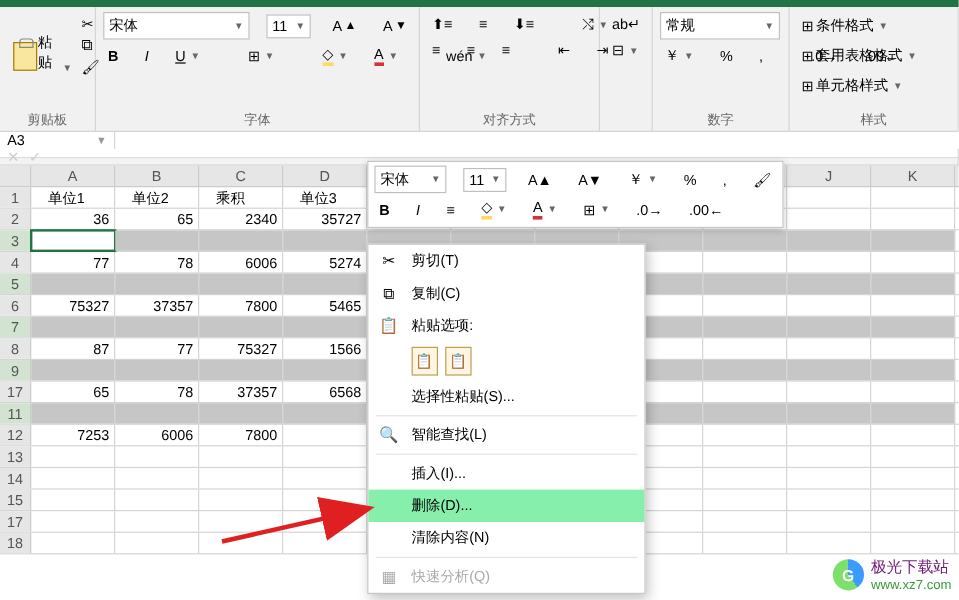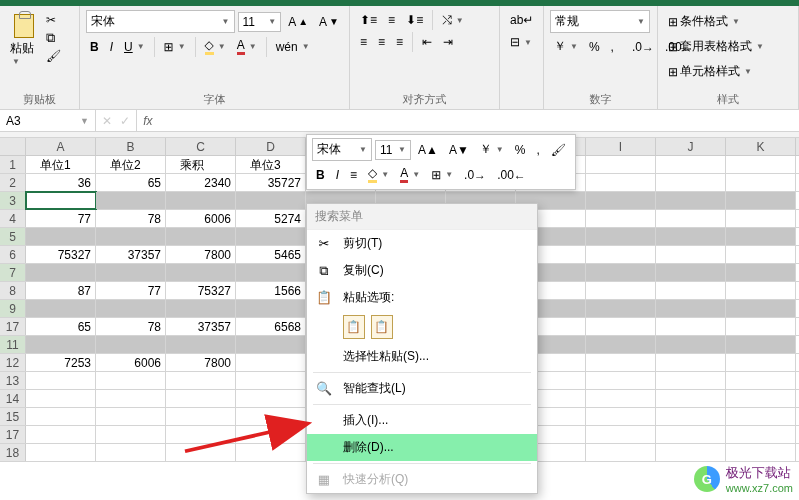--- a/index.html
+++ b/index.html
@@ -3,32 +3,32 @@
 <meta charset="utf-8">
 <style>
 * { box-sizing: border-box; margin: 0; padding: 0; font-family: "Microsoft YaHei", Arial, sans-serif; }
 body { background: #fff; width: 799px; height: 500px; overflow: hidden; position: relative; font-size: 12px; }
 
 
 .ribbon-top { height: 6px; background: #217346; }
 .ribbon { background: #f1f1f1; border-bottom: 1px solid #d4d4d4; height: 104px; display: flex; }
 .ribbon-group { border-right: 1px solid #d4d4d4; padding: 4px 6px 2px; display: flex; flex-direction: column; }
 .ribbon-group-title { text-align: center; color: #666; font-size: 11px; margin-top: auto; padding-top: 2px; }
-.ribbon-row { display: flex; align-items: center; gap: 3px; margin-bottom: 2px; }
+.ribbon-row { display: flex; align-items: center; gap: 14px; margin-bottom: 2px; }
 .rb-btn { background: transparent; border: 1px solid transparent; padding: 2px 3px; cursor: pointer; display: inline-flex; align-items: center; gap: 2px; font-size: 12px; }
 .rb-combo { border: 1px solid #c0c0c0; background: #fff; padding: 2px 4px; font-size: 12px; display: flex; align-items: center; justify-content: space-between; }
 .dd { font-size: 8px; color: #666; margin-left: 2px; }
 .sep { width: 1px; height: 20px; background: #d4d4d4; margin: 0 2px; }
-.big-btn { display: flex; flex-direction: column; align-items: flex-start; padding: 2px 4px; cursor: pointer; }
+.big-btn { display: flex; flex-direction: row; align-items: flex-end; padding: 2px 4px; cursor: pointer; }
 .big-icon { width: 28px; height: 28px; display: flex; align-items: center; justify-content: center; }
 .clip-icon { width: 20px; height: 24px; border: 1px solid #a67c00; background: #f9e79f; position: relative; }
 .clip-icon::before { content: ''; position: absolute; top: -4px; left: 4px; width: 10px; height: 6px; border: 1px solid #888; border-radius: 3px 3px 0 0; }
 
 
-.formula-bar { height: 22px; background: #fff; border-bottom: 1px solid #d4d4d4; display: flex; align-items: stretch; }
+.formula-bar { height: 22px; background: #fff; border-bottom: 1px solid #d4d4d4; display: flex; align-items: stretch; flex-direction: column; }
 .name-box { width: 96px; border-right: 1px solid #d4d4d4; display: flex; align-items: center; padding: 0 6px; }
 .name-box .dd2 { margin-left: auto; color: #999; font-size: 9px; }
 .fx-btns { display: flex; align-items: center; border-right: 1px solid #d4d4d4; padding: 0 6px; gap: 8px; color: #ccc; }
 .fx-label { padding: 0 6px; display: flex; align-items: center; color: #666; }
 
 
 .grid-wrap { position: relative; }
 .col-headers { display: flex; background: #e6e6e6; border-bottom: 1px solid #ccc; height: 18px; }
 .corner { width: 26px; border-right: 1px solid #ccc; background: #e6e6e6; }
 .col-h { width: 70px; border-right: 1px solid #ccc; text-align: center; font-size: 12px; color: #555; line-height: 18px; }
@@ -503,21 +503,20 @@
         <span style="border-bottom:3px solid #d13438">A</span>
         <span class="dd">▼</span>
       </button>
     <button class="rb-btn">⊞<span class="dd">▼</span></button>
     <button class="rb-btn">.0→</button>
     <button class="rb-btn">.00←</button>
   </div>
 </div>
 
 <div class="ctx-menu">
-  <div class="ctx-search">搜索菜单</div>
   <div class="ctx-item">
       <span class="ctx-icon">✂</span>
       <span>剪切(T)</span>
     </div>
   <div class="ctx-item">
       <span class="ctx-icon">⧉</span>
       <span>复制(C)</span>
     </div>
   <div class="ctx-item">
       <span class="ctx-icon">📋</span>
@@ -537,20 +536,24 @@
       <span>智能查找(L)</span>
     </div>
   <div class="ctx-sep"></div>
   <div class="ctx-item">
       <span class="ctx-icon"></span>
       <span>插入(I)...</span>
     </div>
   <div class="ctx-item highlight">
       <span class="ctx-icon"></span>
       <span>删除(D)...</span>
+    </div>
+  <div class="ctx-item">
+      <span class="ctx-icon"></span>
+      <span>清除内容(N)</span>
     </div>
   <div class="ctx-sep"></div>
   <div class="ctx-item disabled">
       <span class="ctx-icon">▦</span>
       <span>快速分析(Q)</span>
     </div>
 </div>
 
 <svg class="red-arrow" viewBox="0 0 170 80">
   <defs>

